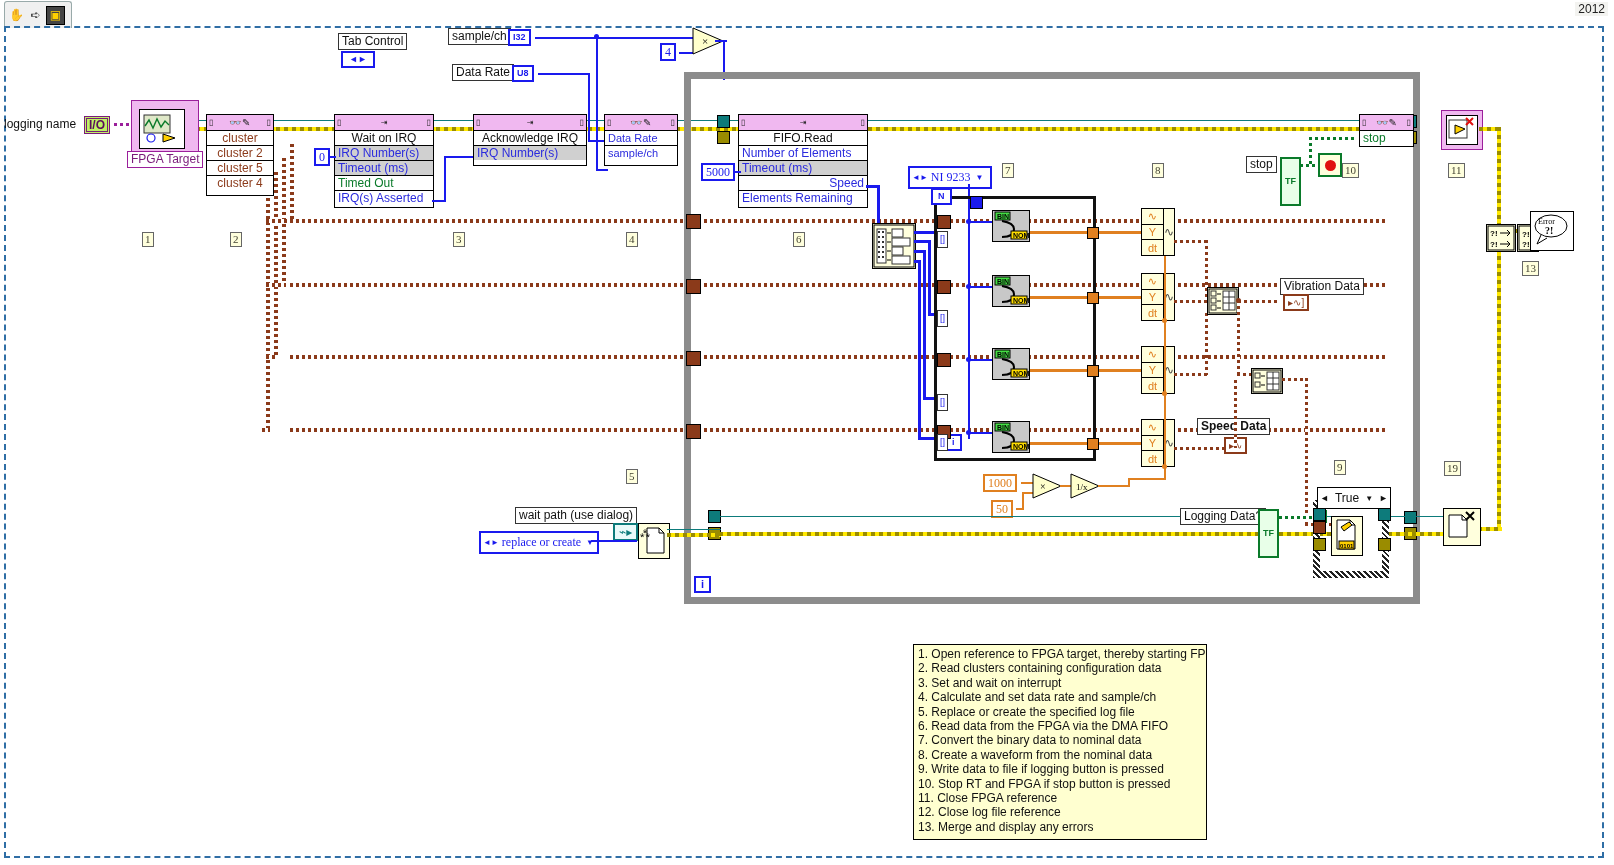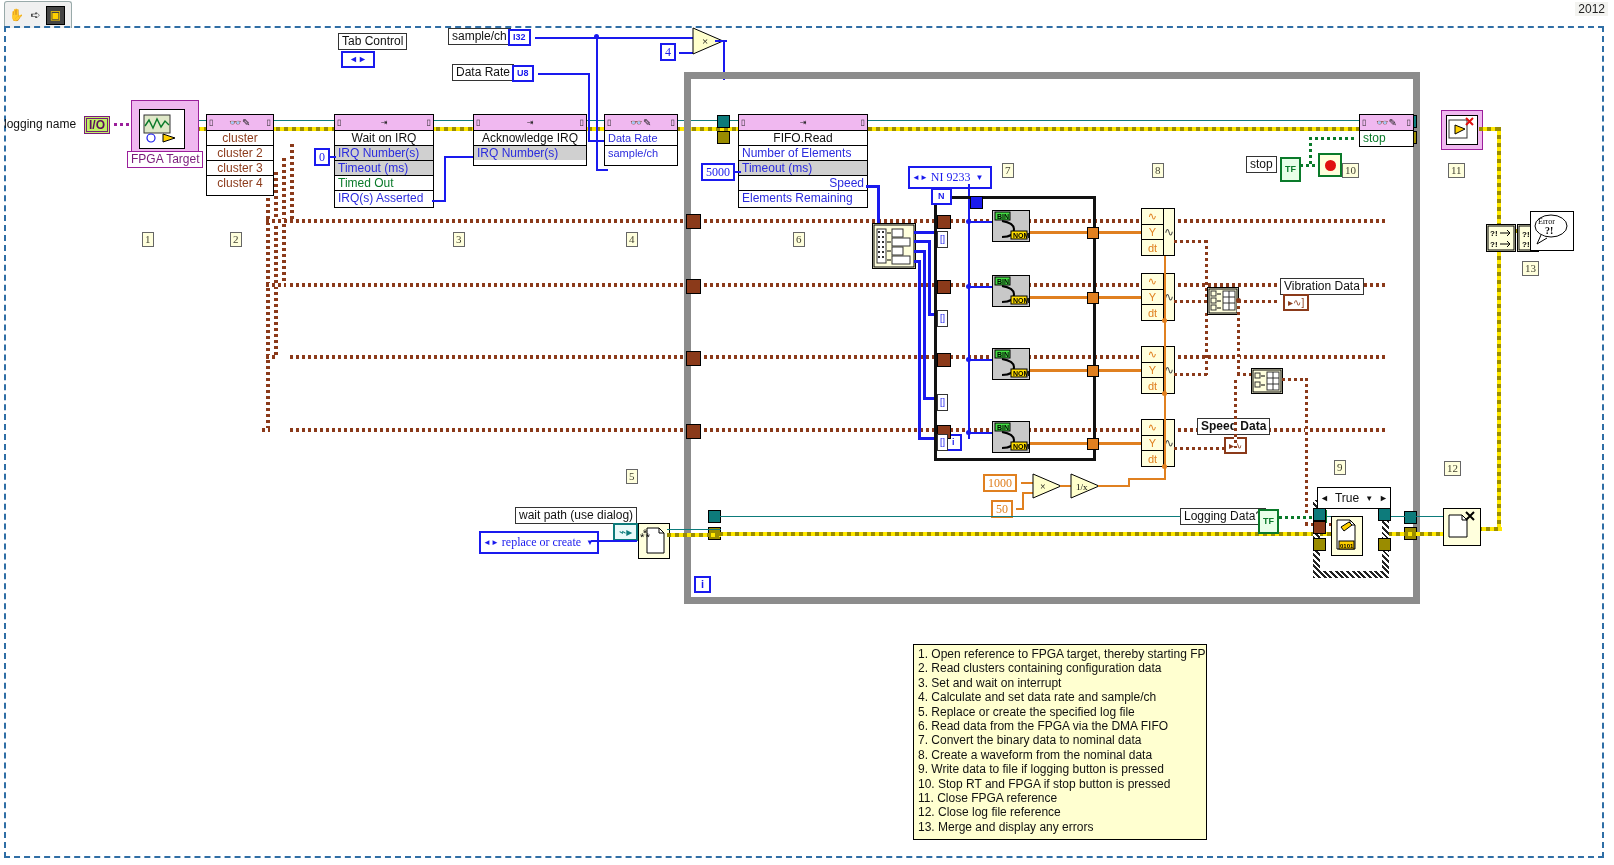--- a/index.html
+++ b/index.html
@@ -48,21 +48,21 @@
   .step{position:absolute;background:#ffffdd;border:1px solid #666;
       font-size:11px;color:#443;padding:0 2px;line-height:13px;
       font-family:"Liberation Serif",serif;}
   .term-cap{position:absolute;border:1px solid #333;background:#fff;
      font-size:12px;color:#111;padding:0 3px;white-space:nowrap;line-height:15px;}
   .t-io{border:3px double #7a1b7a;background:#bef264;color:#5a0d5a;
      font-weight:bold;font-size:12px;padding:0 2px;line-height:12px;}
   .t-blue{border:2px solid #1a1aee;background:#fff;color:#1a1aee;
      font-weight:bold;font-size:9px;padding:0 3px;line-height:13px;}
   .t-green{border:2px solid #0a7a2a;background:#e8ffe8;color:#0a7a2a;
-     font-weight:bold;font-size:9px;padding:4px 3px;line-height:13px;}
+     font-weight:bold;font-size:9px;padding:16px 3px;line-height:13px;}
   .t-brown{border:2px solid #8b3a1a;background:#fff;color:#8b3a1a;
      font-size:10px;padding:0 3px;line-height:13px;}
 
   
   .const{position:absolute;border:2px solid #1a1aee;background:#fff;
      color:#1a1aee;font-size:12px;line-height:14px;padding:0 3px;
      font-family:"Liberation Serif",serif;}
   .const.or{border-color:#e08020;color:#e08020;}
 
   
@@ -181,21 +181,21 @@
 <div class="term-cap abs" style="left:127px;top:151px;border-color:#9b1f9b;color:#7a1b7a;">FPGA Target</div>
 
 <div class="pnode abs" style="left:206px;top:114px;width:68px;height:82px;">
   <div class="hdr">
     <span>▯</span>
     <span class="glasses">👓✎</span>
     <span>▯</span>
   </div>
   <div class="row brown">cluster</div>
   <div class="row brown">cluster 2</div>
-  <div class="row brown">cluster 3</div>
+  <div class="row brown">cluster 5</div>
   <div class="row brown last">cluster 4</div>
 </div>
 
 <div class="term-cap abs" style="left:338px;top:33px;">Tab Control</div>
 <div class="term-cap t-blue abs" style="left:341px;top:51px;padding:0 6px;">◄►</div>
 
 <div class="term-cap abs" style="left:448px;top:28px;">sample/ch</div>
 <div class="term-cap t-blue abs" style="left:508px;top:29px;">I32</div>
 <div class="term-cap abs" style="left:452px;top:64px;">Data Rate</div>
 <div class="term-cap t-blue abs" style="left:512px;top:65px;">U8</div>
@@ -662,21 +662,21 @@
 <div class="step abs" style="left:230px;top:232px;">2</div>
 <div class="step abs" style="left:453px;top:232px;">3</div>
 <div class="step abs" style="left:626px;top:232px;">4</div>
 <div class="step abs" style="left:626px;top:469px;">5</div>
 <div class="step abs" style="left:793px;top:232px;">6</div>
 <div class="step abs" style="left:1002px;top:163px;">7</div>
 <div class="step abs" style="left:1152px;top:163px;">8</div>
 <div class="step abs" style="left:1334px;top:460px;">9</div>
 <div class="step abs" style="left:1342px;top:163px;">10</div>
 <div class="step abs" style="left:1448px;top:163px;">11</div>
-<div class="step abs" style="left:1444px;top:461px;">12</div>
+<div class="step abs" style="left:1444px;top:461px;">19</div>
 <div class="step abs" style="left:1522px;top:261px;">13</div>
 
 <div id="docbox" style="left:913px;top:644px;width:294px;height:196px;">
   <div>1. Open reference to FPGA target, thereby starting FPGA</div>
   <div>2. Read clusters containing configuration data</div>
   <div>3. Set and wait on interrupt</div>
   <div>4. Calculate and set data rate and sample/ch</div>
   <div>5. Replace or create the specified log file</div>
   <div>6. Read data from the FPGA via the DMA FIFO</div>
   <div>7. Convert the binary data to nominal data</div>

